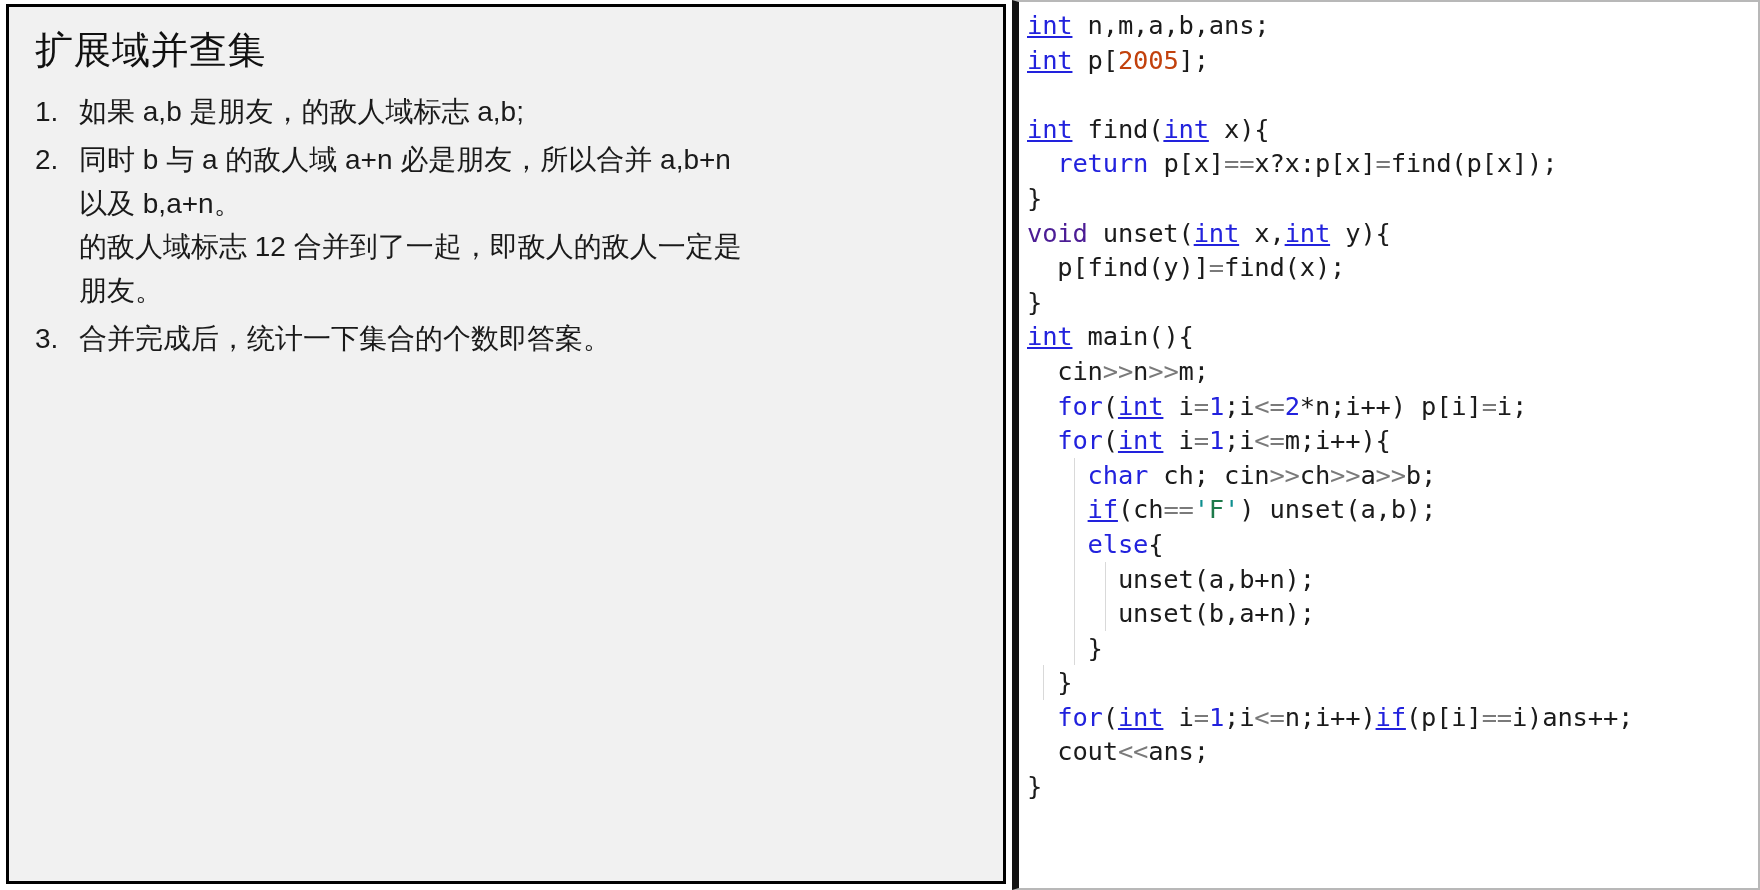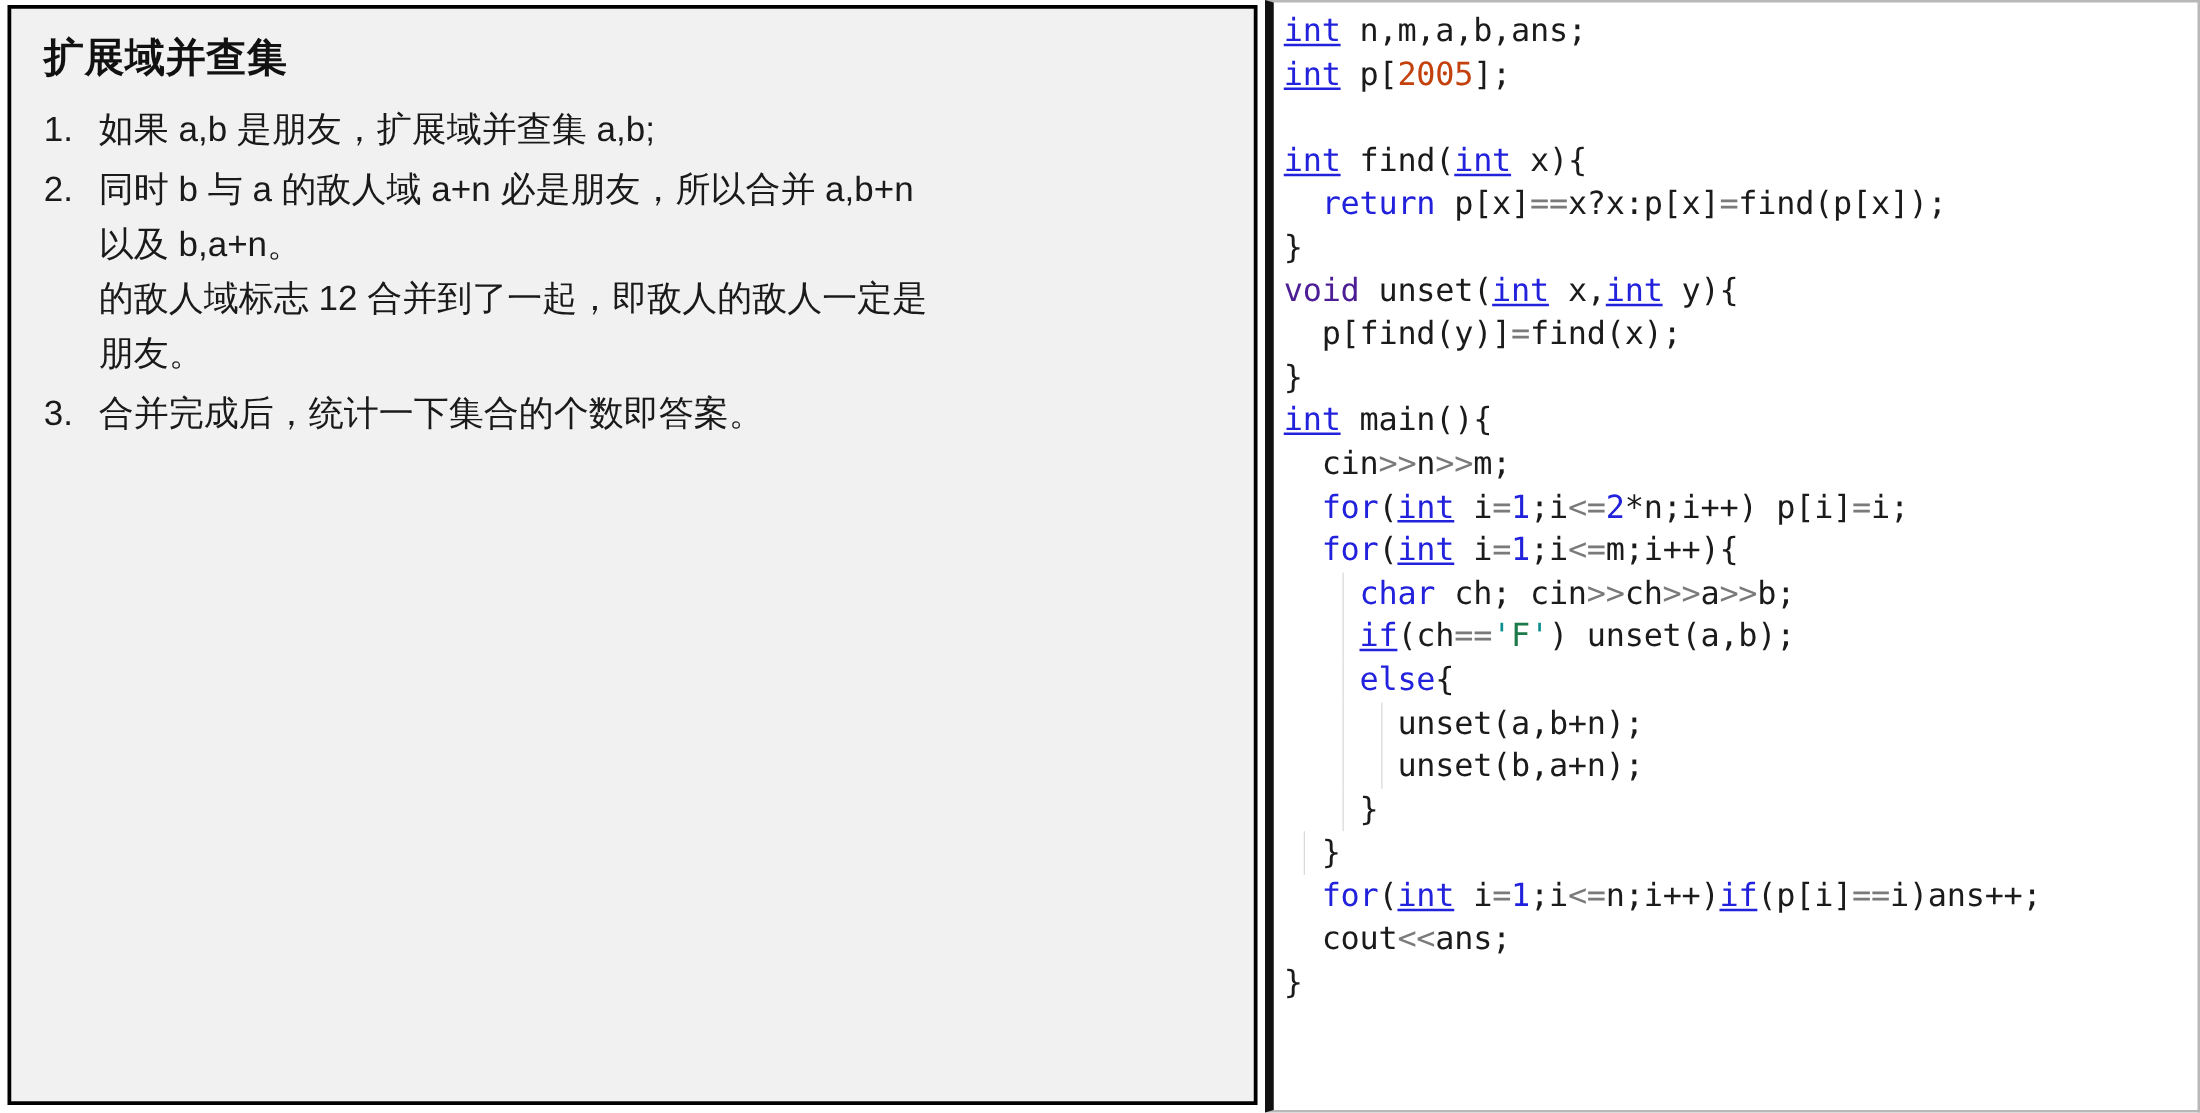--- a/index.html
+++ b/index.html
@@ -28,22 +28,22 @@
     top: 4px;
     width: 1000px;
     height: 880px;
     box-sizing: border-box;
     background: #f1f1f1;
     border: 3px solid #000000;
     padding: 18px 26px 10px 26px;
     overflow: hidden;
   }
   .note-title {
-    font-size: 32px;
-    font-weight: bold;
+    font-size: 38px;
+    font-weight: normal;
     color: #111111;
     line-height: 1.35;
     margin: 0 0 14px 0;
     letter-spacing: 0.5px;
   }
   .note-lead {
     font-size: 28px;
     color: #1a1a1a;
     line-height: 1.42;
     margin: 0 0 10px 0;
@@ -129,21 +129,21 @@
   <div class="note-panel">
 
     <div class="note-title">扩展域并查集</div>
 
 
     <ul class="note-list">
 
       <li class="note-item">
         <span class="note-num">1.</span>
         <span class="note-body">
-          <span class="ln">如果 a,b 是朋友，扩展域并查集 a,b;</span>
+          <span class="ln">如果 a,b 是朋友，的敌人域标志 a,b;</span>
         </span>
       </li>
 
       <li class="note-item">
         <span class="note-num">2.</span>
         <span class="note-body">
           <span class="ln">同时 b 与 a 的敌人域 a+n 必是朋友，所以合并 a,b+n</span>
           <span class="ln">以及 b,a+n。</span>
 
           <span class="ln">的敌人域标志 12 合并到了一起，即敌人的敌人一定是</span>

